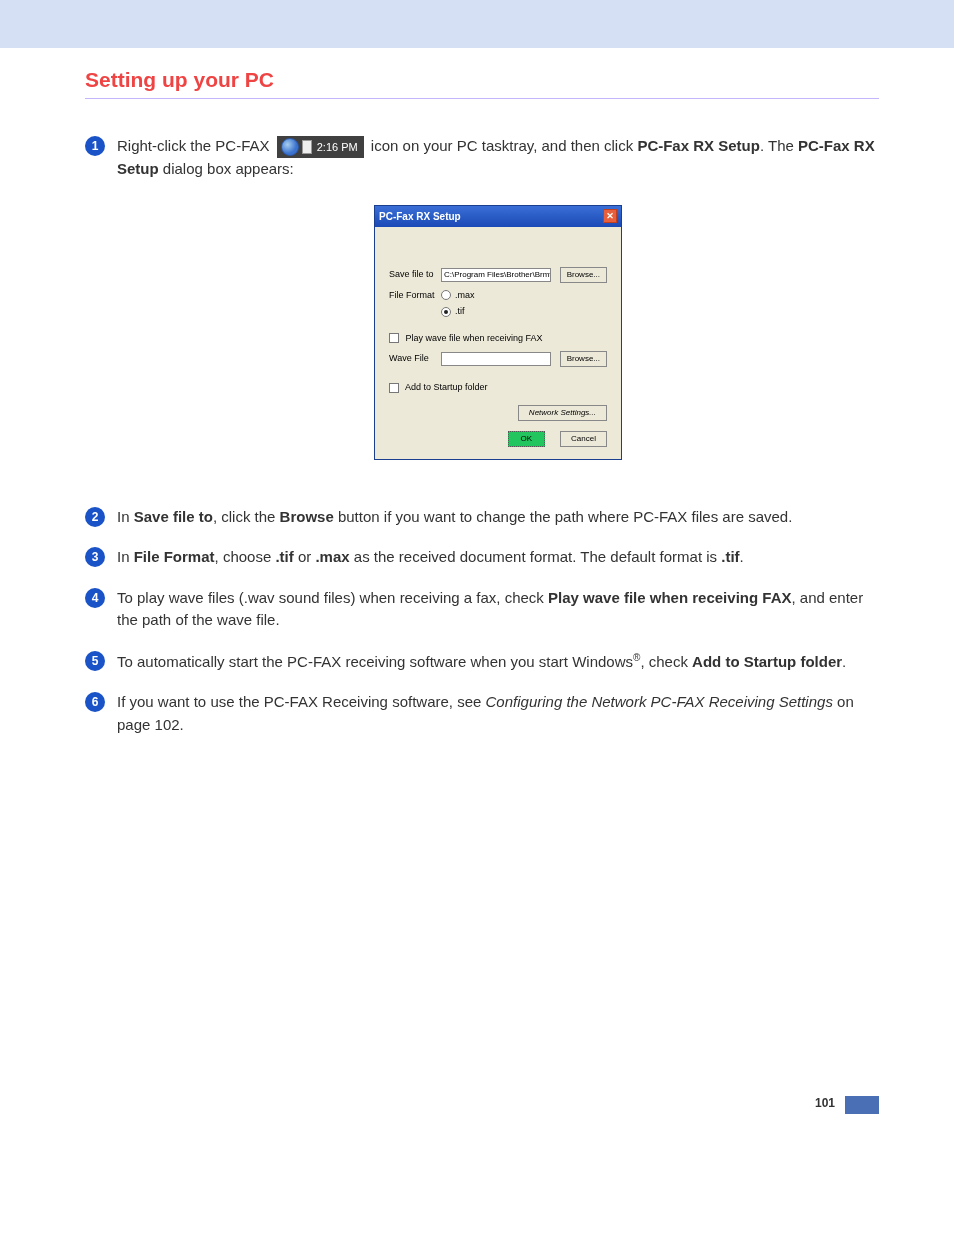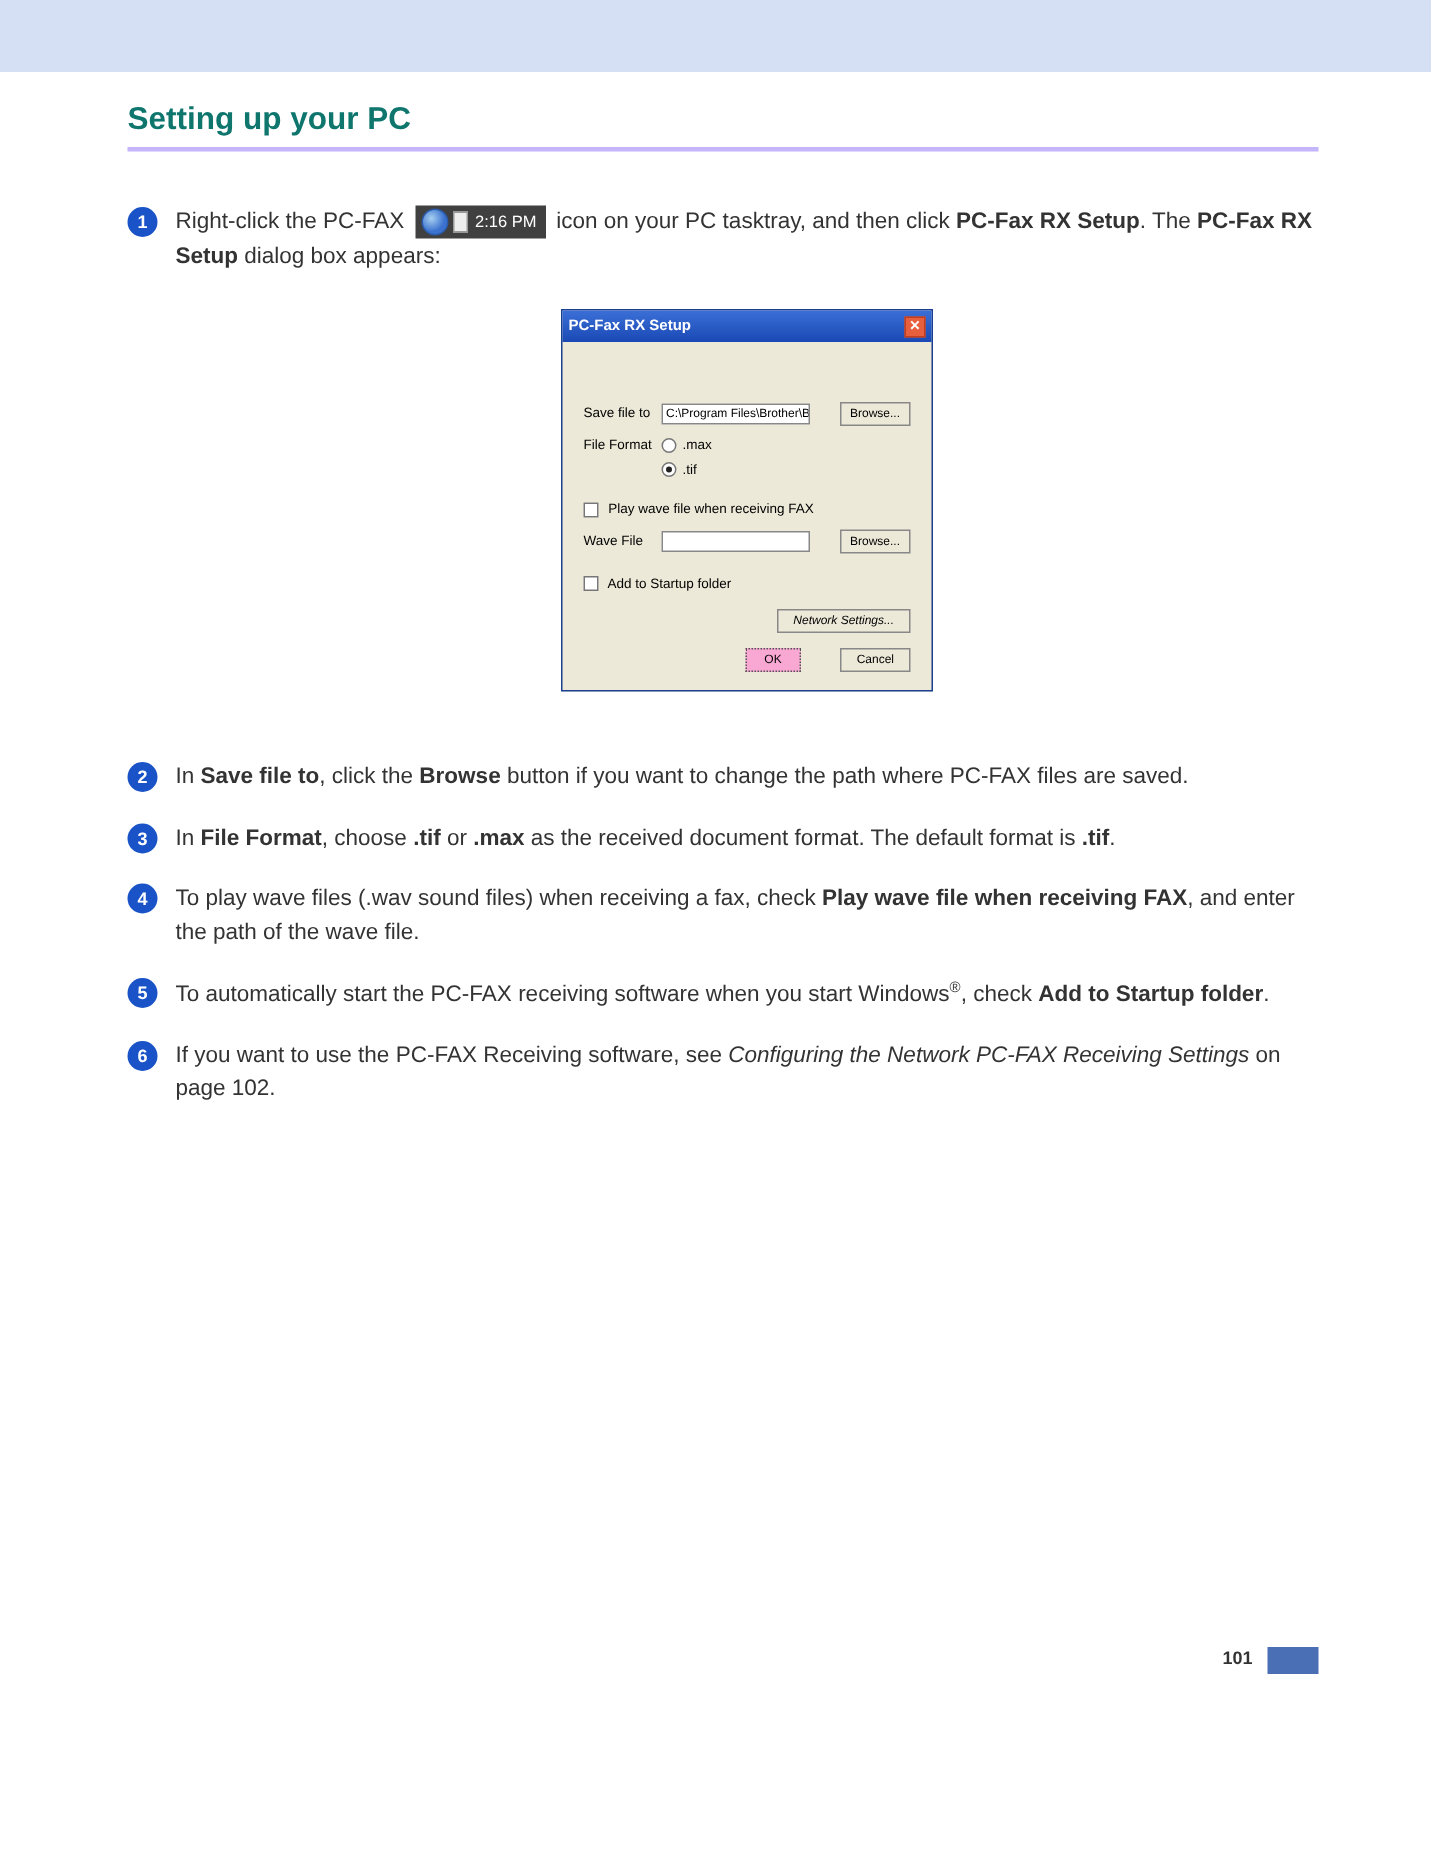--- a/index.html
+++ b/index.html
@@ -21,23 +21,23 @@
     position: relative;
   }
   .breadcrumb {
     font-size: 12px;
     color: #888;
     margin-bottom: 40px;
   }
   .section-title {
     font-size: 21px;
     font-weight: bold;
-    color: #0f766e;
+    color: #ef4444;
     padding-bottom: 6px;
-    border-bottom: 3px solid #c4b5fd;
+    border-bottom: 1px solid #c4b5fd;
     margin-bottom: 36px;
   }
   .steps { }
   .step {
     display: flex;
     align-items: flex-start;
     margin-bottom: 18px;
   }
   .step-num {
     flex: 0 0 auto;
@@ -149,29 +149,29 @@
     overflow: hidden;
     display: flex;
     align-items: center;
   }
   .dbtn {
     height: 16px;
     border: 1px solid #888;
     background: #ece9d8;
     font-size: 8px;
     padding: 0 6px;
-    margin-left: 20px;
+    margin-left: 9px;
     display: inline-flex;
     align-items: center;
     cursor: default;
   }
   .dbtn-dotted {
     height: 16px;
     border: 1px dotted #555;
-    background: #f9a8d4;
+    background: #22c55e;
     font-size: 8px;
     padding: 0 12px;
     display: inline-flex;
     align-items: center;
   }
   .dradio-row {
     display: flex;
     align-items: center;
     margin-bottom: 3px;
   }

